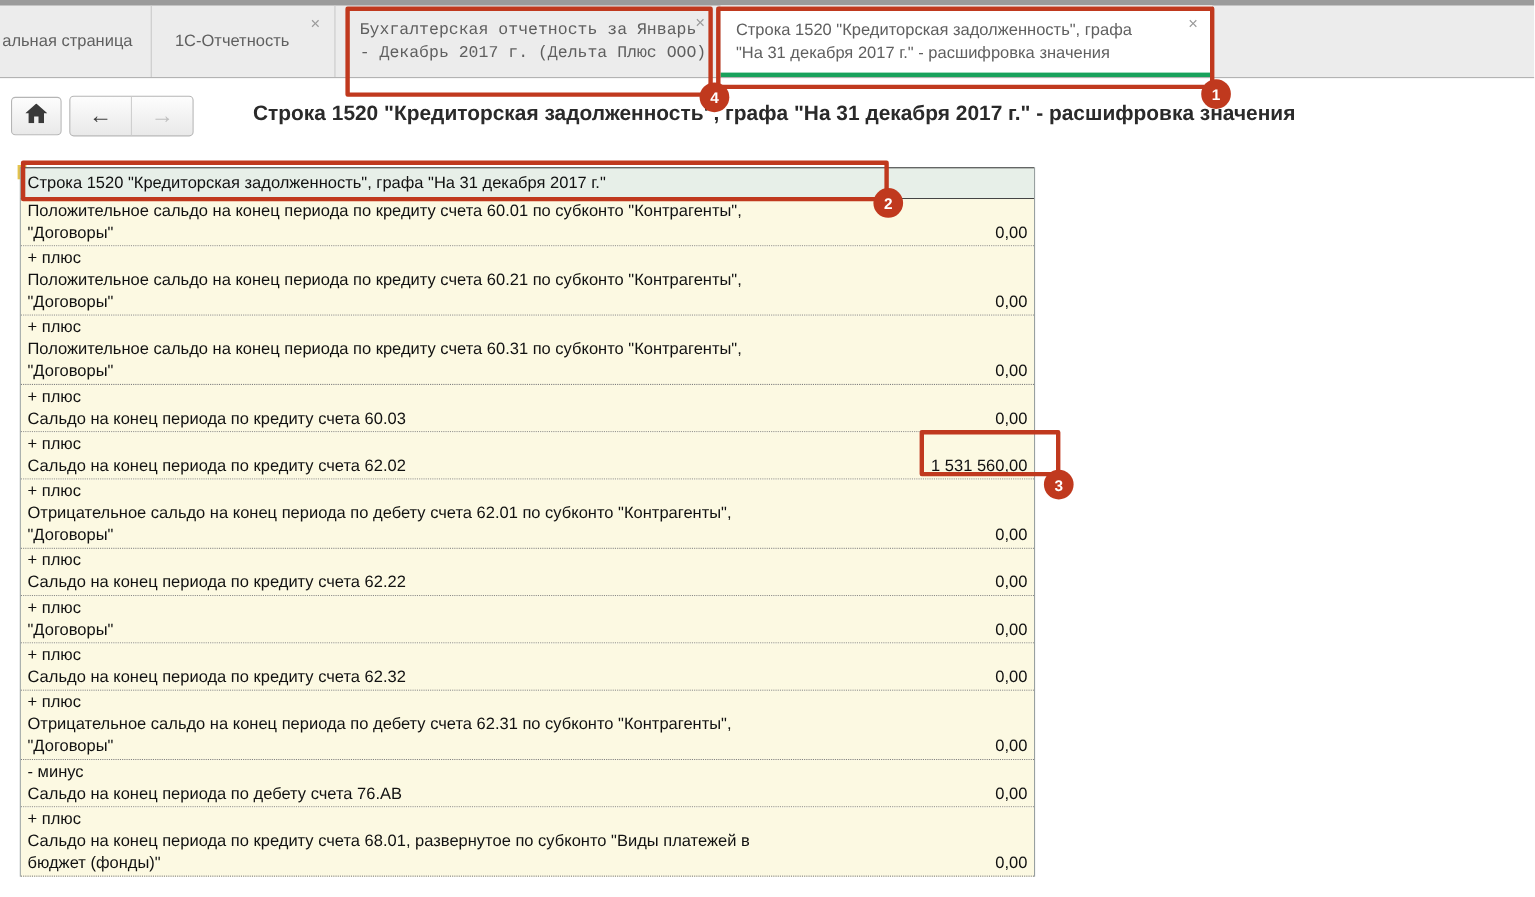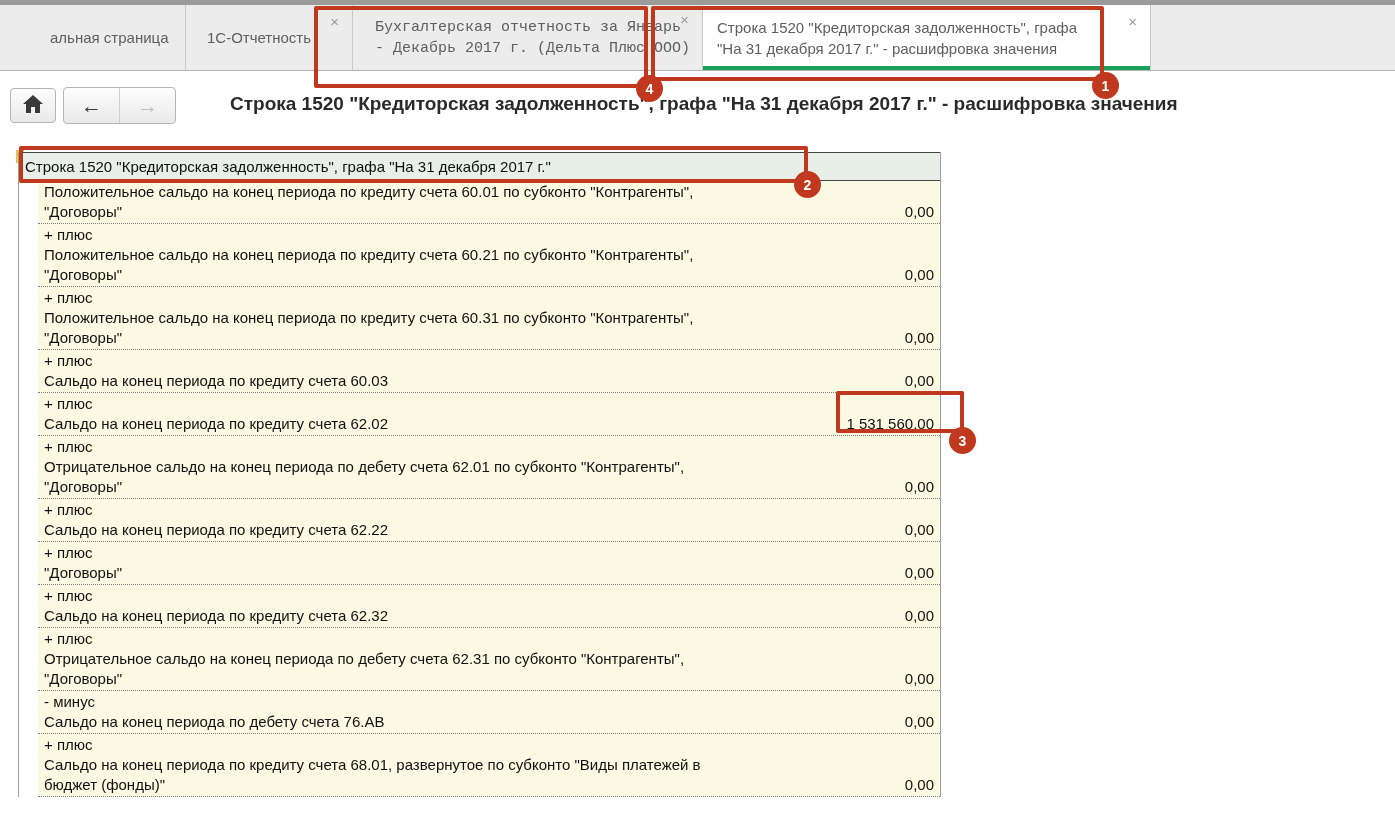--- a/index.html
+++ b/index.html
@@ -7,21 +7,21 @@
           font-family:"Liberation Sans",sans-serif;}
 
   
   .tabbar{position:absolute;top:0;left:0;right:0;height:71px;background:#ececec;
           border-top:5px solid #9b9b9b;border-bottom:1px solid #b3b3b3;
           display:flex;box-sizing:border-box;}
   .tab{position:relative;height:100%;display:flex;flex-direction:column;justify-content:center;
        border-right:1px solid #c9c9c9;color:#5f5f5f;font-size:15px;line-height:21px;
        box-sizing:border-box;background:transparent;cursor:pointer;}
   .tab-lines div{white-space:nowrap;overflow:hidden;}
-  .tab-i0{width:138px;padding-left:2px;margin-left:48px;}
+  .tab-i0{width:138px;padding-left:2px;}
   .tab-i1{width:167px;padding-left:21px;}
   .tab-i2{width:350px;padding-left:22px;font-family:Liberation Mono, monospace;}
   .tab-i3{width:448px;padding-left:14px;}
   .tab.active{background:#ffffff;}
   .tab-underline{position:absolute;left:0;right:0;bottom:0;height:4px;background:#18a15b;}
   .tab-close{position:absolute;right:13px;top:9px;color:#9a9a9a;font-size:15px;line-height:15px;}
   .tabbar-rest{flex:1;}
 
   
   .btn{position:absolute;border:1px solid #b5b5b5;border-radius:4px;
@@ -36,21 +36,21 @@
   .page-title{position:absolute;left:230px;top:93px;font-size:19px;font-weight:bold;
               color:#2a2a2a;white-space:nowrap;}
 
   
   .dtable{position:absolute;left:18px;top:152px;width:923px;box-sizing:border-box;
           border-left:1px solid #98a0a0;border-right:1px solid #98a0a0;}
   .thead{height:29px;line-height:27px;background:#e7efe8;border-top:1px solid #444;
          border-bottom:1px solid #444;padding:0 6px;font-size:15px;color:#111;
          box-sizing:border-box;white-space:nowrap;overflow:hidden;}
   .trow{background:#fcf9e2;border-bottom:1px dotted #7e7e7e;padding:1px 6px;
-        font-size:15px;color:#111;margin-left:19px;}
+        font-size:15px;color:#111;}
   .op{font-weight:normal;line-height:20px;}
   .dline{line-height:20px;white-space:nowrap;}
   .lastline{display:flex;justify-content:space-between;line-height:20px;}
   .val{text-align:center;white-space:nowrap;}
   .corner-marker{position:absolute;left:16px;top:150px;width:8px;height:13px;background:#e5c44c;}
 
   
   .ann-box{position:absolute;border:4px solid #c0391e;border-radius:2px;
            pointer-events:none;box-sizing:border-box;z-index:5;}
   .box-1{left:651px;top:6px;width:453px;height:75px;}

